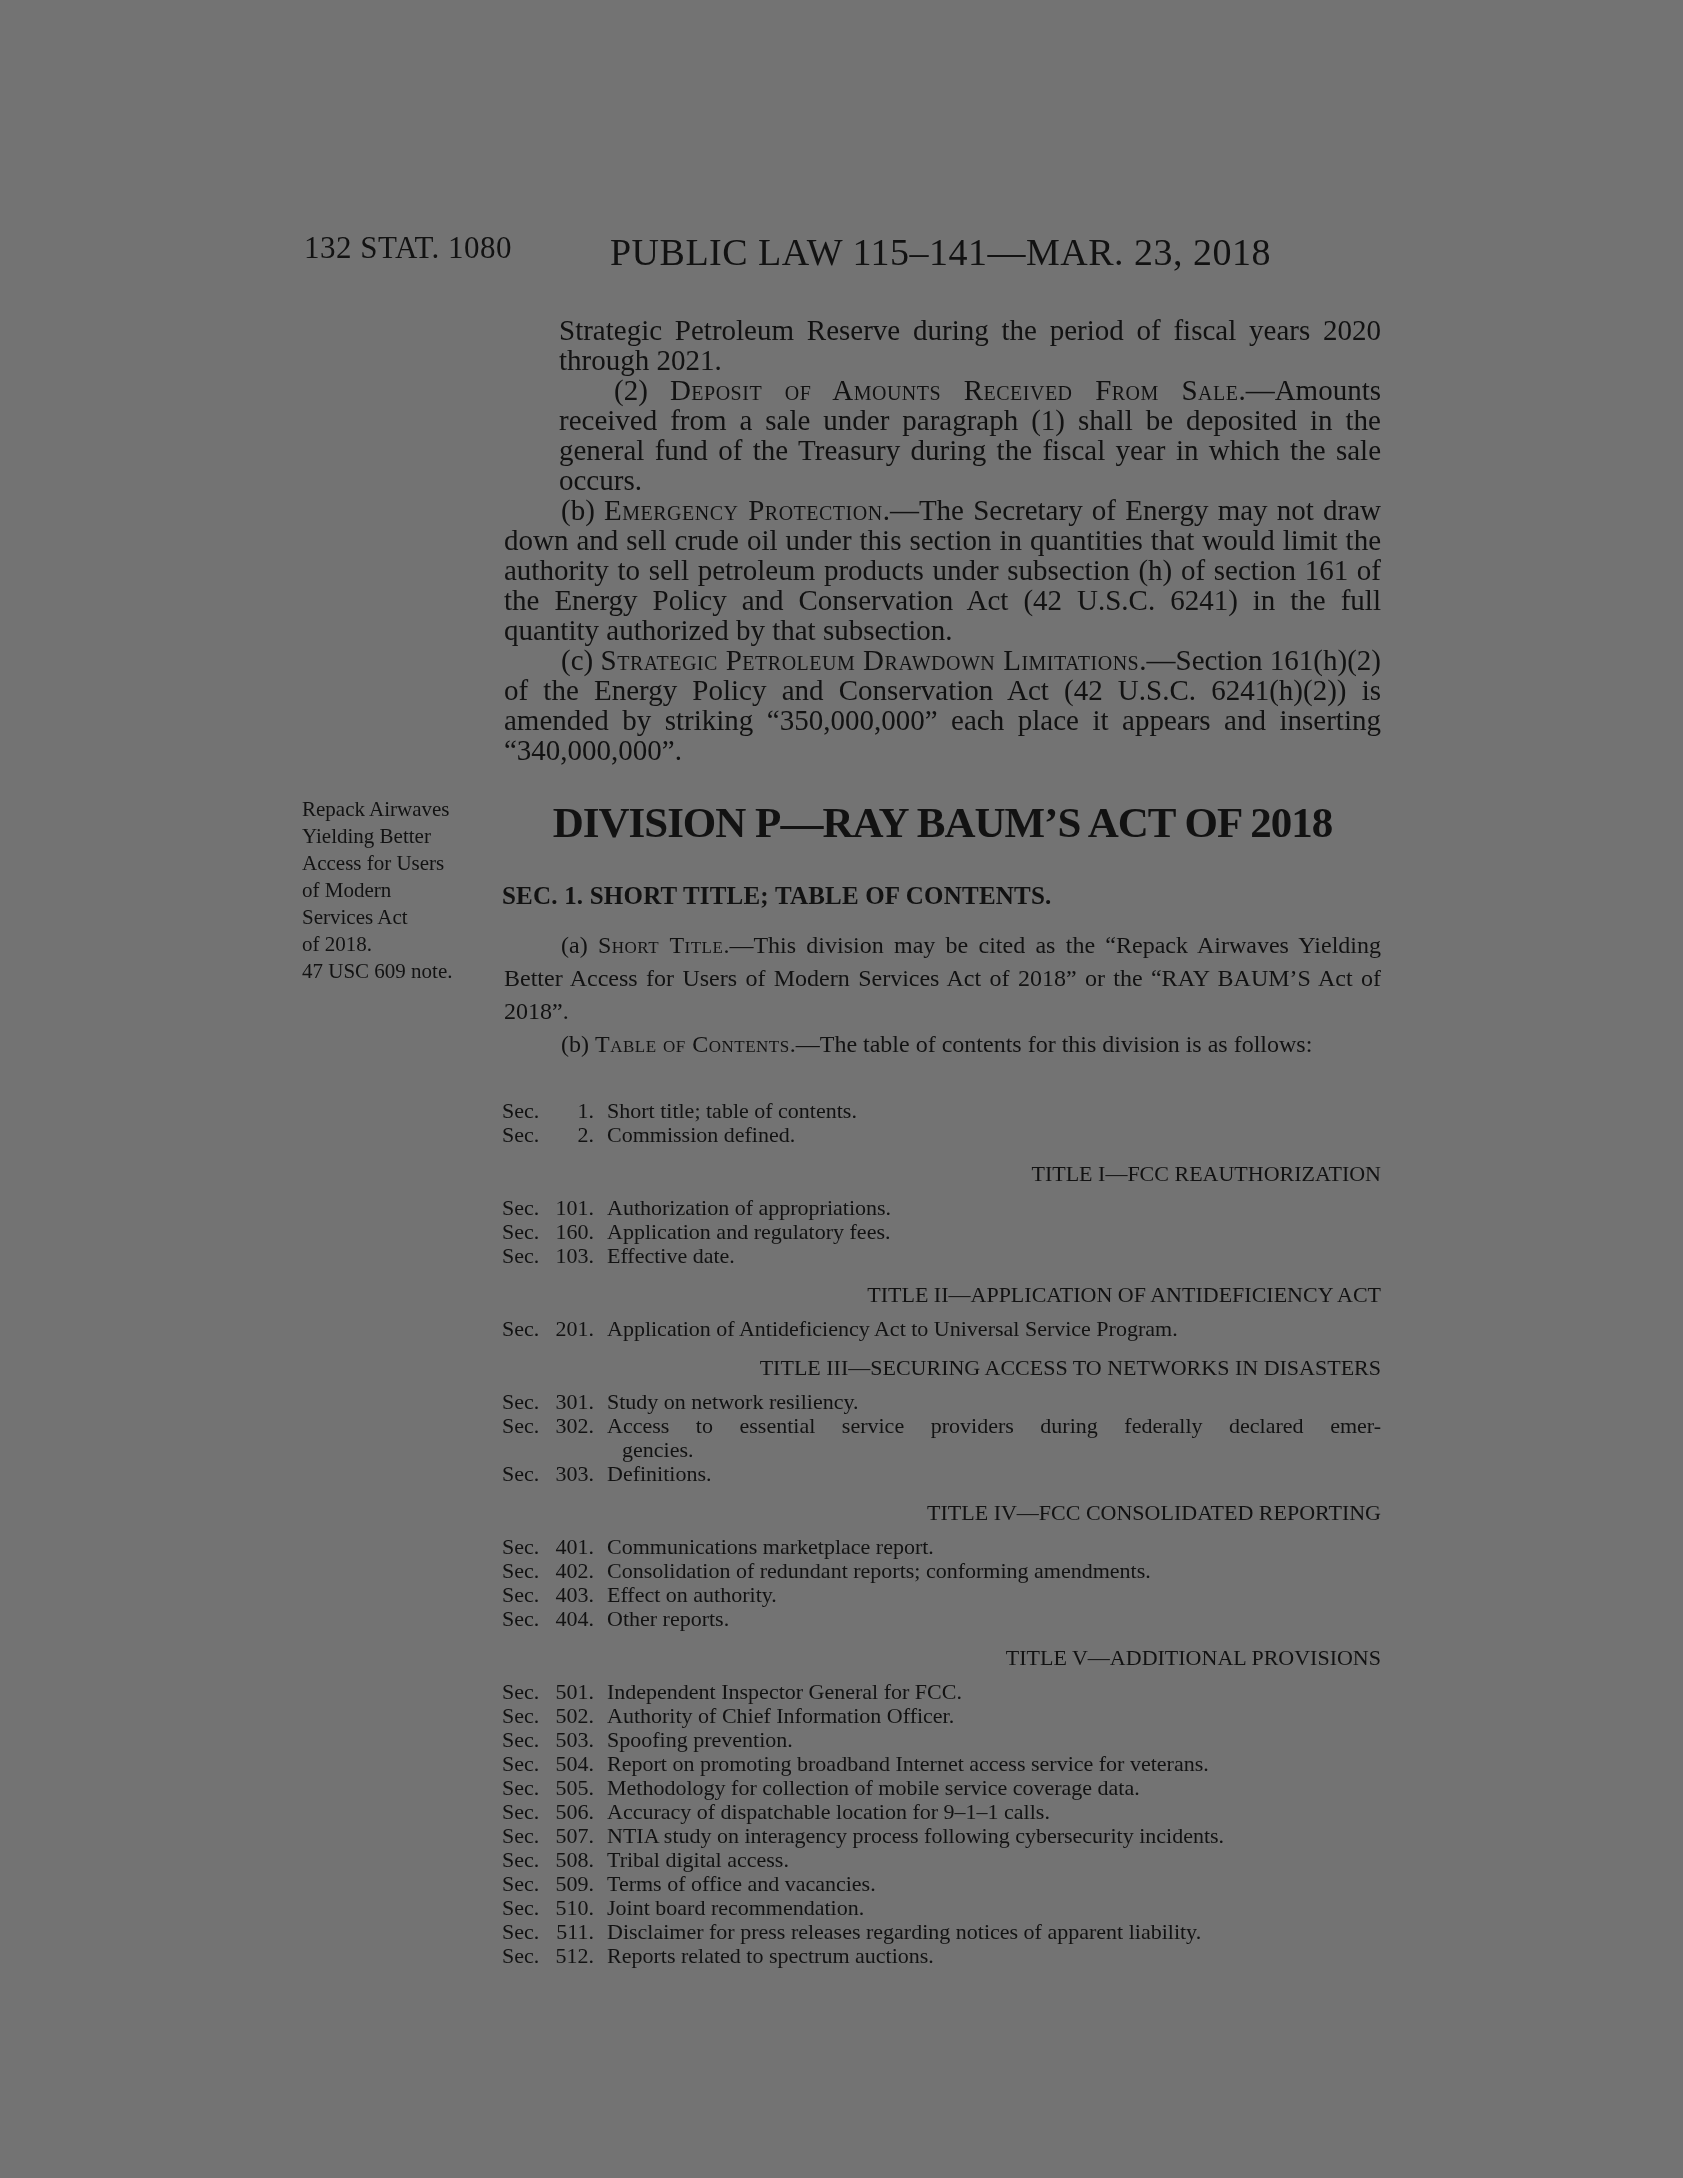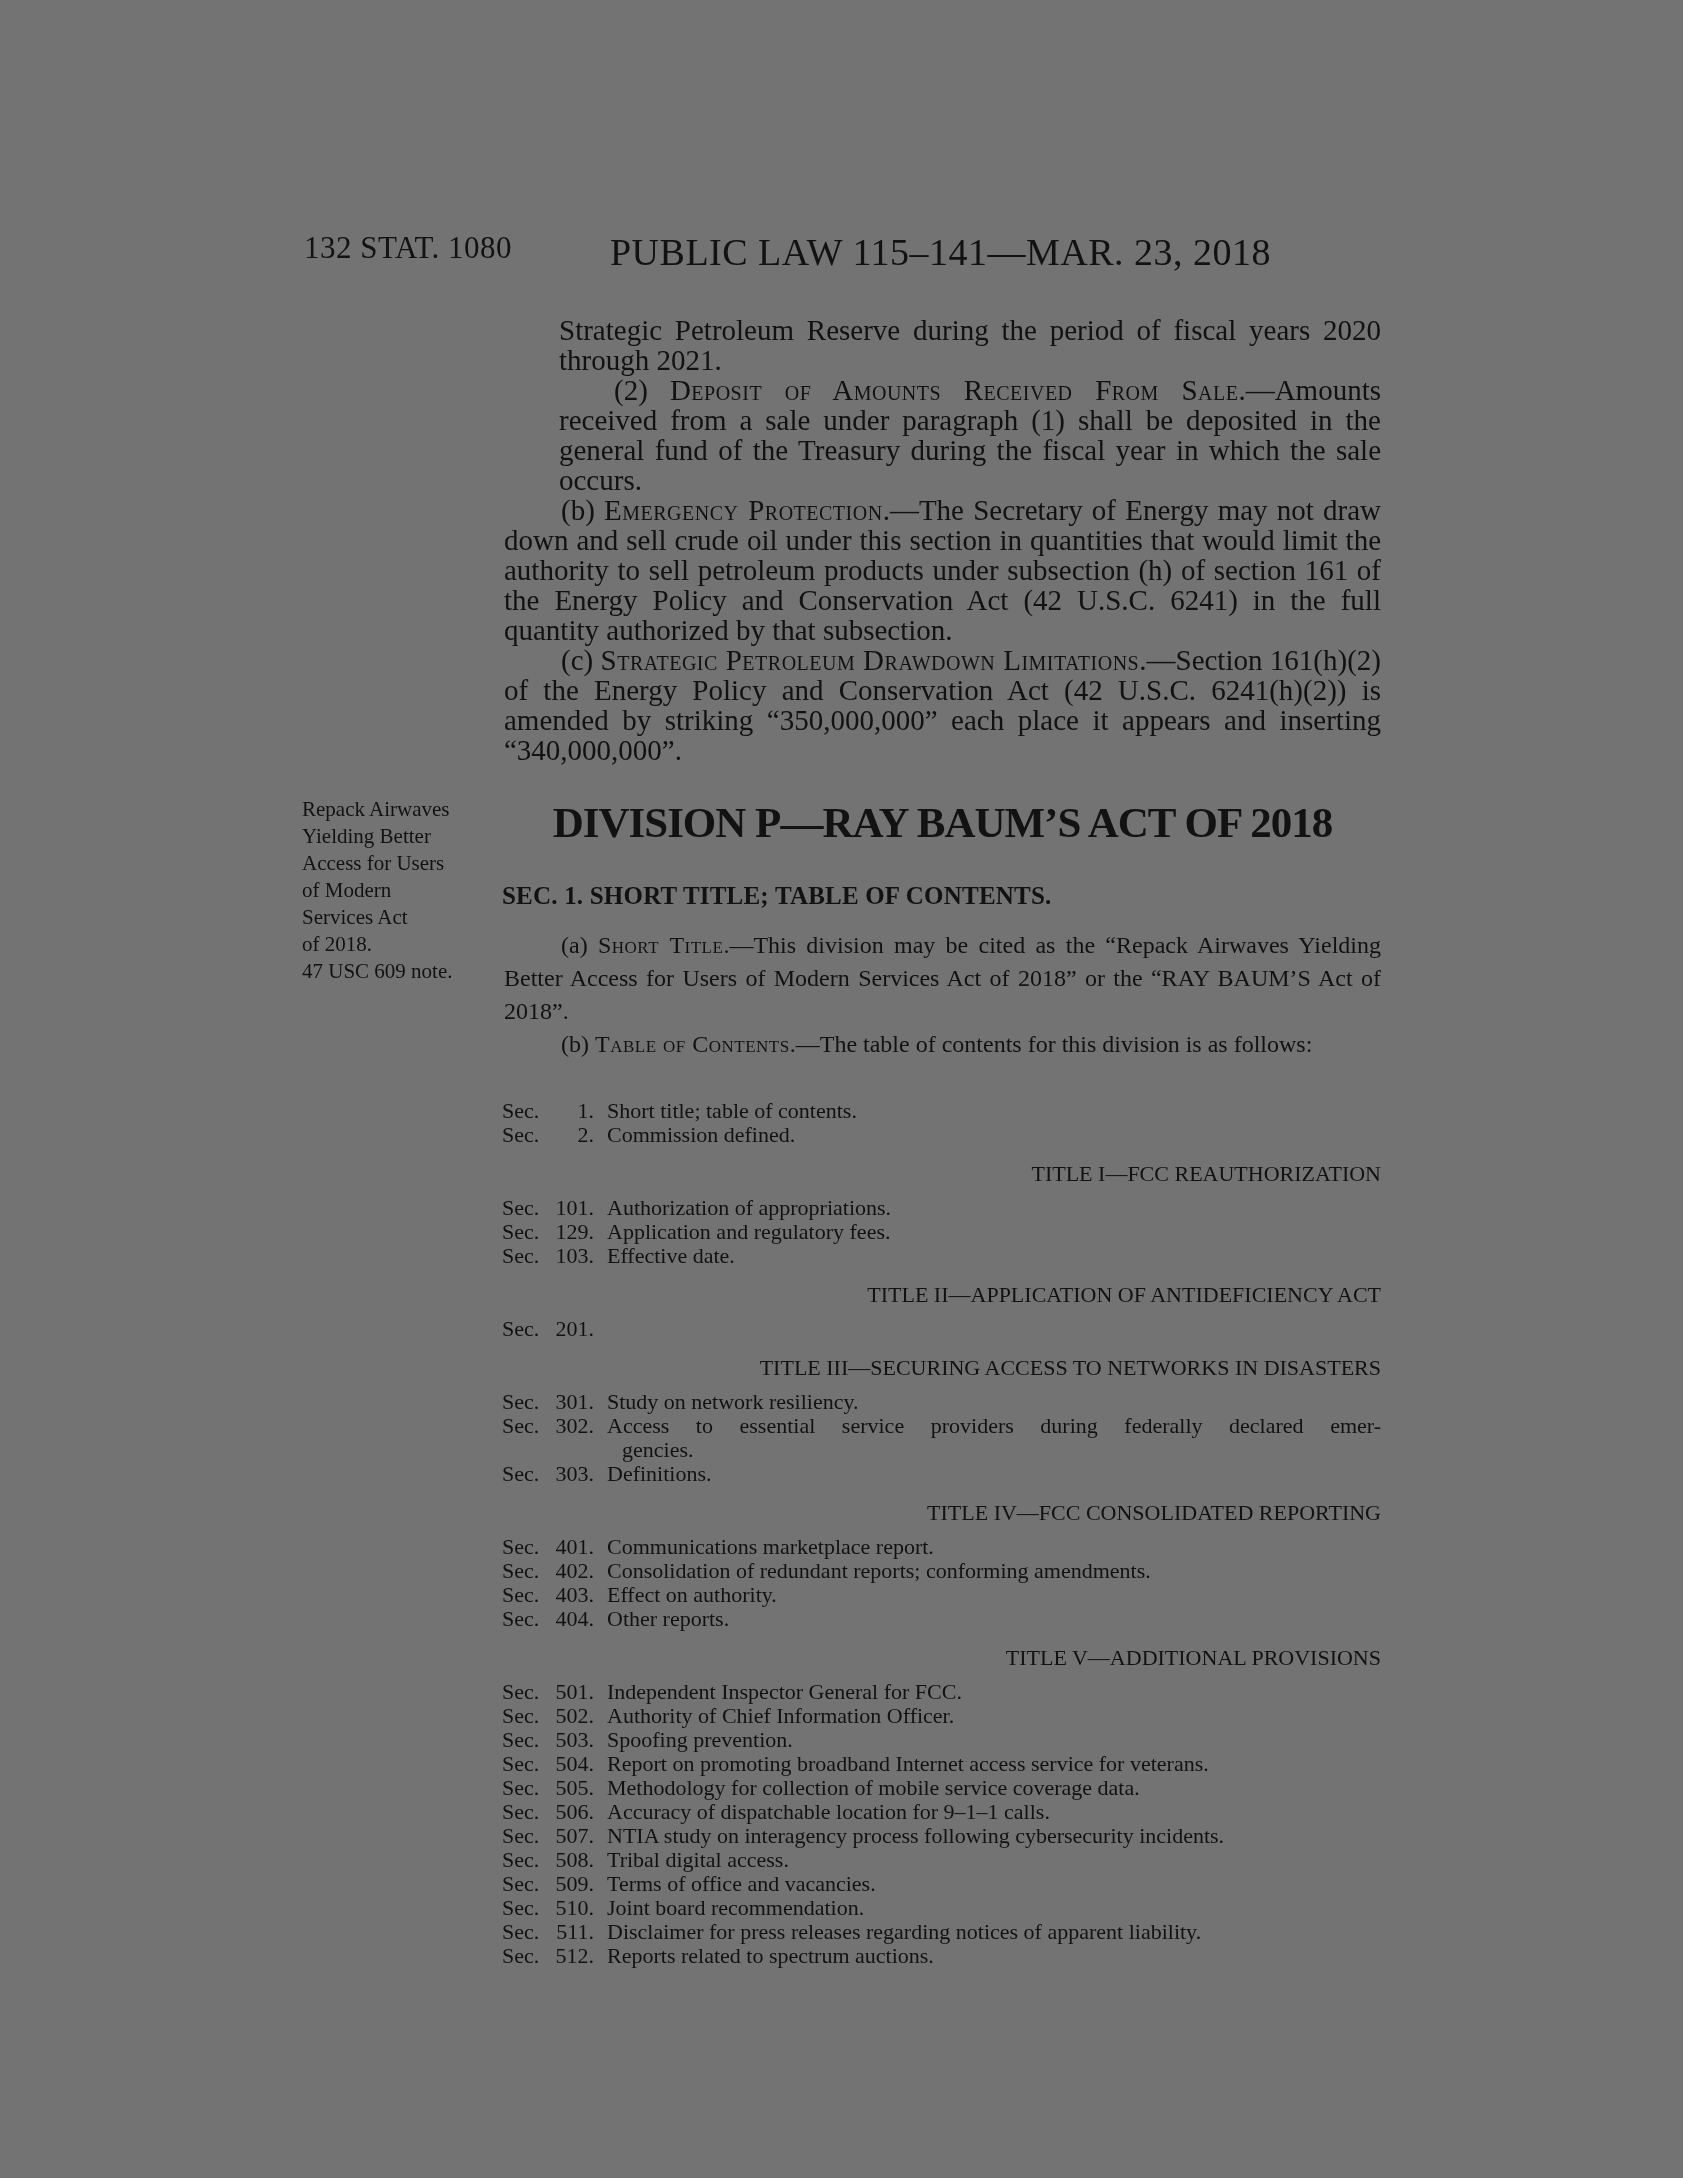--- a/index.html
+++ b/index.html
@@ -188,32 +188,33 @@
         <span class="toc-sec-text">Commission defined.</span>
       </div>
       <div class="toc-title">TITLE I—FCC REAUTHORIZATION</div>
       <div class="toc-entry">
         <span class="toc-sec-label">Sec.</span>
         <span class="toc-sec-num">101.</span>
         <span class="toc-sec-text">Authorization of appropriations.</span>
       </div>
       <div class="toc-entry">
         <span class="toc-sec-label">Sec.</span>
-        <span class="toc-sec-num">129.</span>
+        <span class="toc-sec-num">160.</span>
         <span class="toc-sec-text">Application and regulatory fees.</span>
       </div>
       <div class="toc-entry">
         <span class="toc-sec-label">Sec.</span>
         <span class="toc-sec-num">103.</span>
         <span class="toc-sec-text">Effective date.</span>
       </div>
       <div class="toc-title">TITLE II—APPLICATION OF ANTIDEFICIENCY ACT</div>
       <div class="toc-entry">
         <span class="toc-sec-label">Sec.</span>
         <span class="toc-sec-num">201.</span>
+        <span class="toc-sec-text">Application of Antideficiency Act to Universal Service Program.</span>
       </div>
       <div class="toc-title">TITLE III—SECURING ACCESS TO NETWORKS IN DISASTERS</div>
       <div class="toc-entry">
         <span class="toc-sec-label">Sec.</span>
         <span class="toc-sec-num">301.</span>
         <span class="toc-sec-text">Study on network resiliency.</span>
       </div>
       <div class="toc-entry">
         <span class="toc-sec-label">Sec.</span>
         <span class="toc-sec-num">302.</span>

